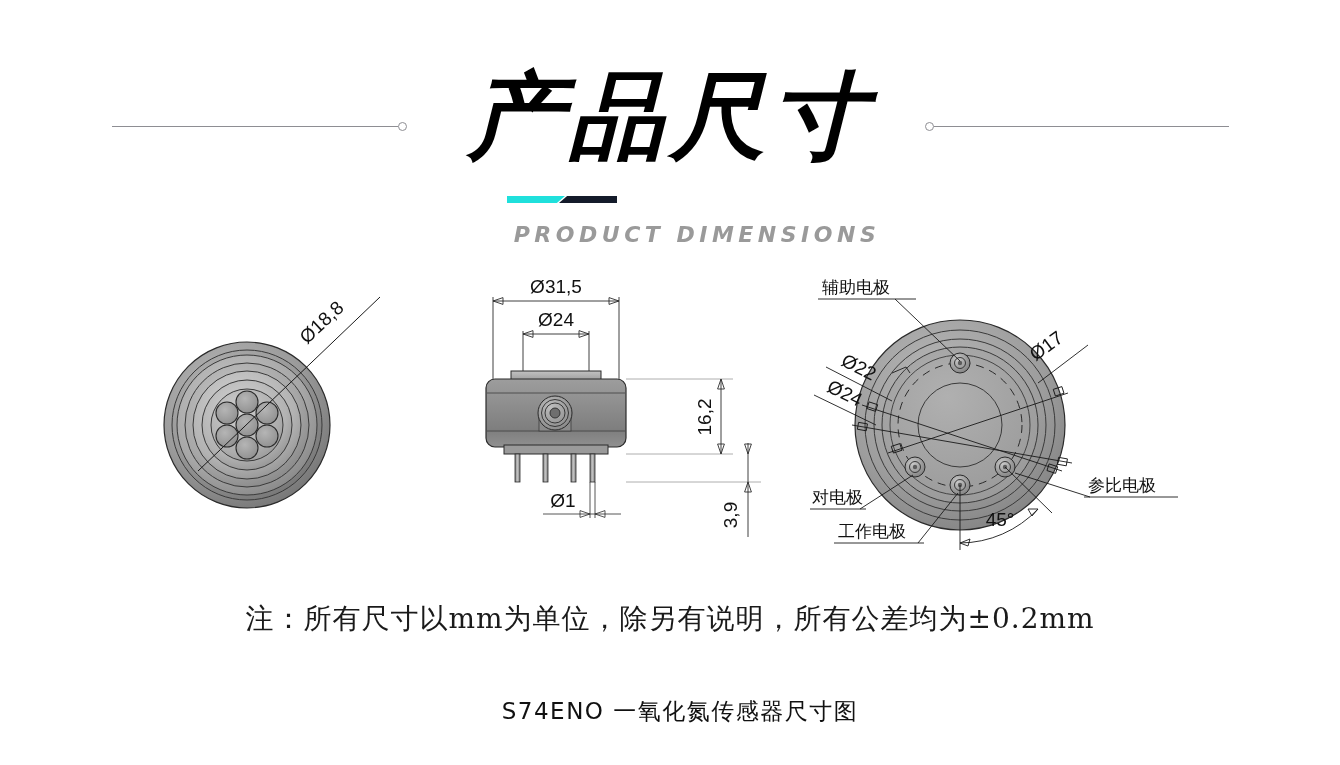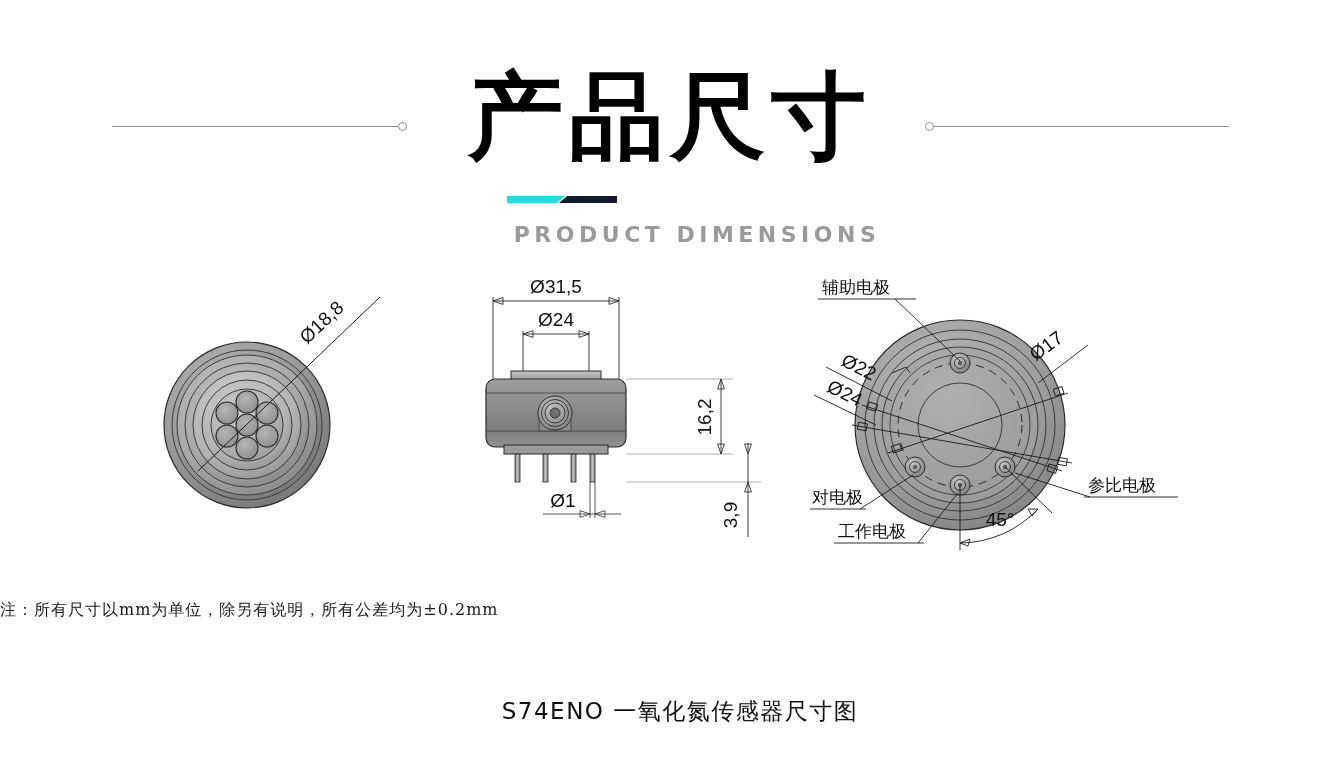--- a/index.html
+++ b/index.html
@@ -14,20 +14,21 @@
     overflow: hidden;
     position: relative;
   }
 
   
   #header {
     position: absolute;
     top: 0; left: 0;
     width: 1124px;
     height: 270px;
+    font-style: italic;
   }
   .deco-line {
     position: absolute;
     top: 121px;
     height: 11px;
     display: flex;
     align-items: center;
   }
   .deco-line .rule {
     height: 1px;
@@ -117,23 +118,23 @@
   #view-front { left: 150px;  top: 0;  width: 270px;  height: 300px; }
   #view-side  { left: 471px;  top: 0;  width: 320px;  height: 300px; }
   #view-back  { left: 800px;  top: 0;  width: 380px;  height: 300px; }
 
   
   #note {
     position: absolute;
     top: 600px;
     left: 0;
     width: 1340px;
-    text-align: left;
+    text-align: center;
     font-family: "DejaVu Serif", "Liberation Serif", serif;
-    font-size: 16px;
+    font-size: 28px;
     color: #1a1a1a;
     letter-spacing: 1px;
     white-space: nowrap;
   }
   #caption {
     position: absolute;
     top: 696px;
     left: 0;
     width: 1340px;
     text-align: center;

